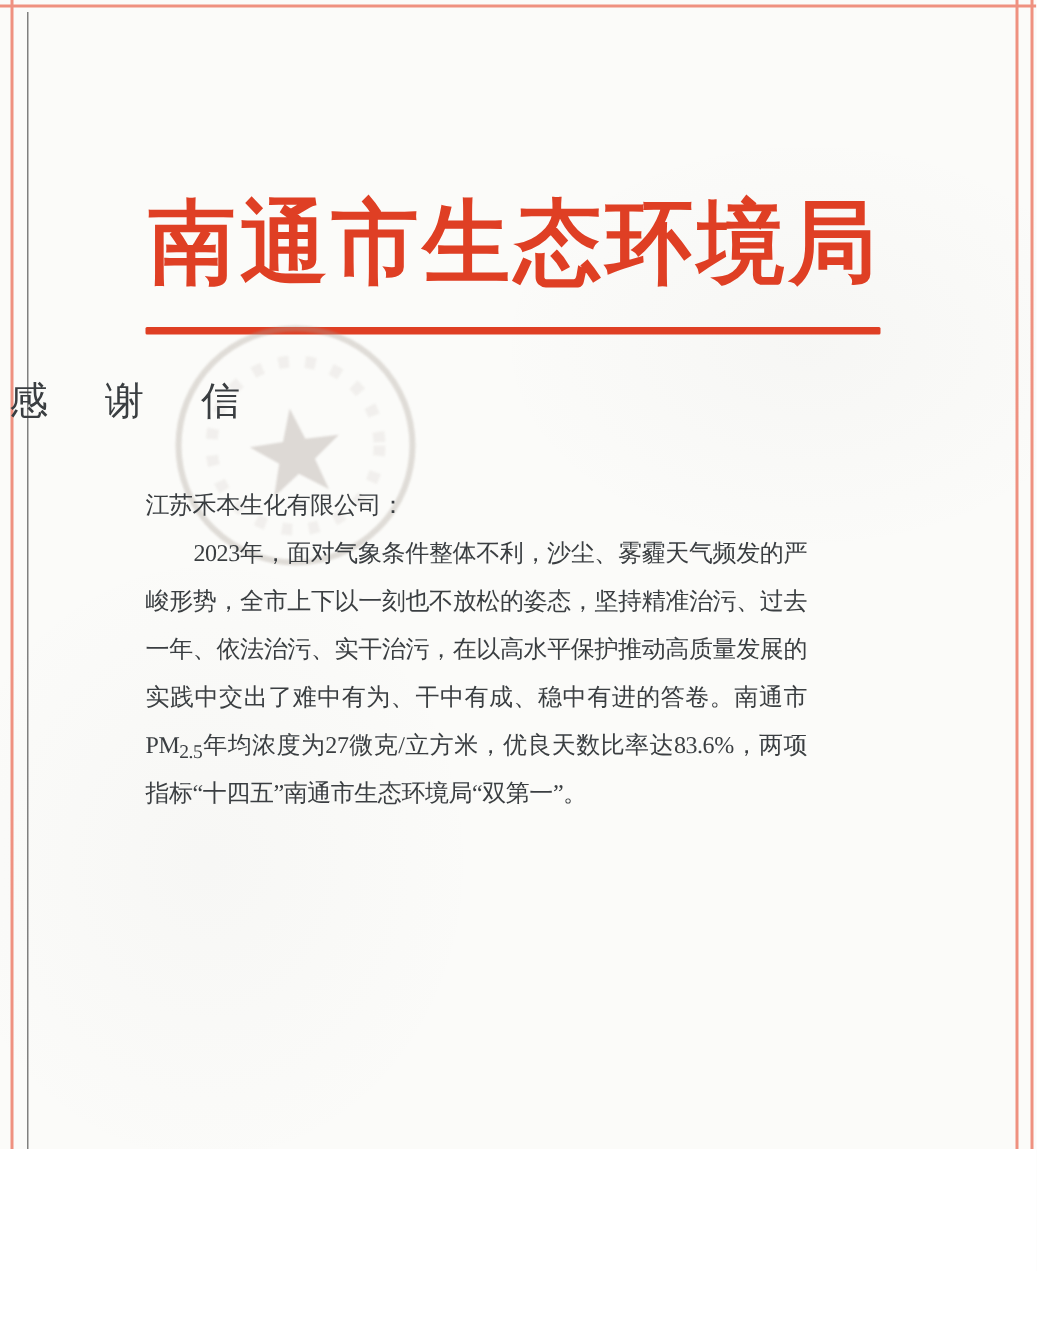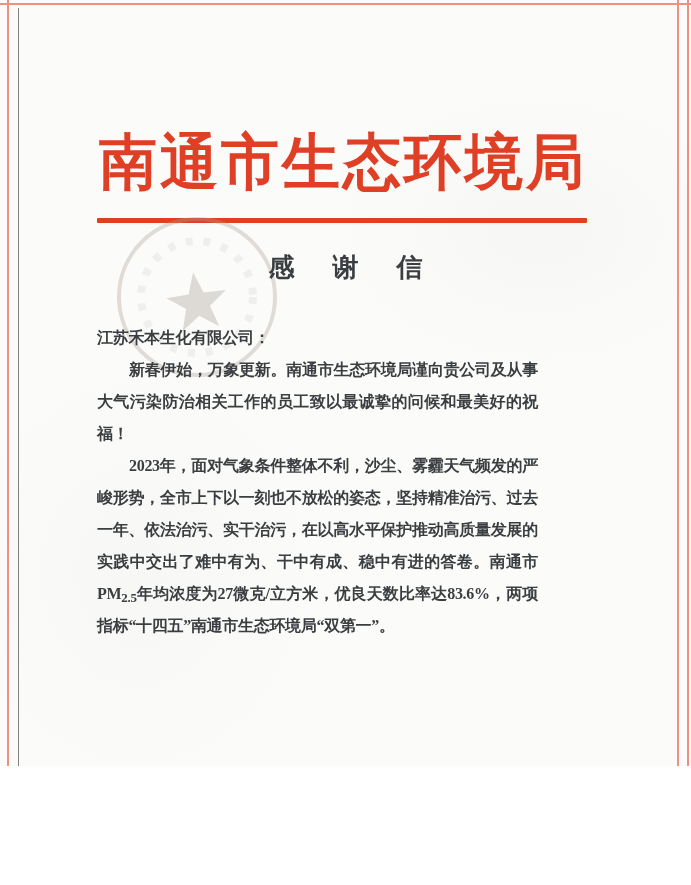--- a/index.html
+++ b/index.html
@@ -43,34 +43,34 @@
     background:var(--color-accent);border-radius:1px;
   }
 
   
   .seal{position:absolute;left:112px;top:212px;width:170px;height:170px;
     filter:blur(0.7px);opacity:.85;}
 
   
   .letter-title{
     position:absolute;left:0;top:250px;width:691px;
-    text-align:center;
-    font-size:26px;line-height:36px;font-weight:bold;
+    text-align:left;
+    font-size:26px;line-height:36px;font-weight:normal;
     letter-spacing:6px;text-indent:6px;
     color:var(--color-text);
   }
 
   
   .letter-body{
     position:absolute;left:97px;top:322px;width:441px;
     font-size:16px;line-height:32px;letter-spacing:-0.3px;
     color:var(--color-text);
     text-align:justify;
   }
-  .letter-body p{text-indent:2em;font-weight:bold;}
+  .letter-body p{text-indent:2em;}
   .letter-body .salutation{text-indent:0;}
   .letter-body sub{font-size:13px;line-height:0;vertical-align:-3px;}
 </style>
 </head>
 <body>
 
 <div class="canvas">
 
   <div class="frame-line frame-left"></div>
   <div class="frame-line frame-top"></div>
@@ -85,20 +85,17 @@
     <circle cx="85" cy="85" r="78" fill="none" stroke="#ab9f96" stroke-width="4" opacity="0.40"></circle>
     <circle cx="85" cy="85" r="56" fill="none" stroke="#b4a89f" stroke-width="8" stroke-dasharray="7 11" opacity="0.16"></circle>
     <path d="M85 60 L92.5 81.5 L115 82 L97 95.5 L103.5 117 L85 104 L66.5 117 L73 95.5 L55 82 L77.5 81.5 Z" fill="#a89c93" opacity="0.42" transform="rotate(-8 85 88)"></path>
   </svg>
 
   <div class="letter-title">感　谢　信</div>
 
   <div class="letter-body">
     <p class="salutation">江苏禾本生化有限公司：</p>
     <p>
-      <span>新春伊始，万象更新。南通市生态环境局谨向贵公司及从事大气污染防治相关工作的员工致以最诚挚的问候和最美好的祝福！</span>
-    </p>
-    <p>
       <span>2023年，面对气象条件整体不利，沙尘、雾霾天气频发的严峻形势，全市上下以一刻也不放松的姿态，坚持精准治污、过去一年、依法治污、实干治污，在以高水平保护推动高质量发展的实践中交出了难中有为、干中有成、稳中有进的答卷。南通市PM</span><sub>2.5</sub><span>年均浓度为27微克/立方米，优良天数比率达83.6%，两项指标“十四五”南通市生态环境局“双第一”。</span>
     </p>
   </div>
 
 </div>
 
 </body></html>

